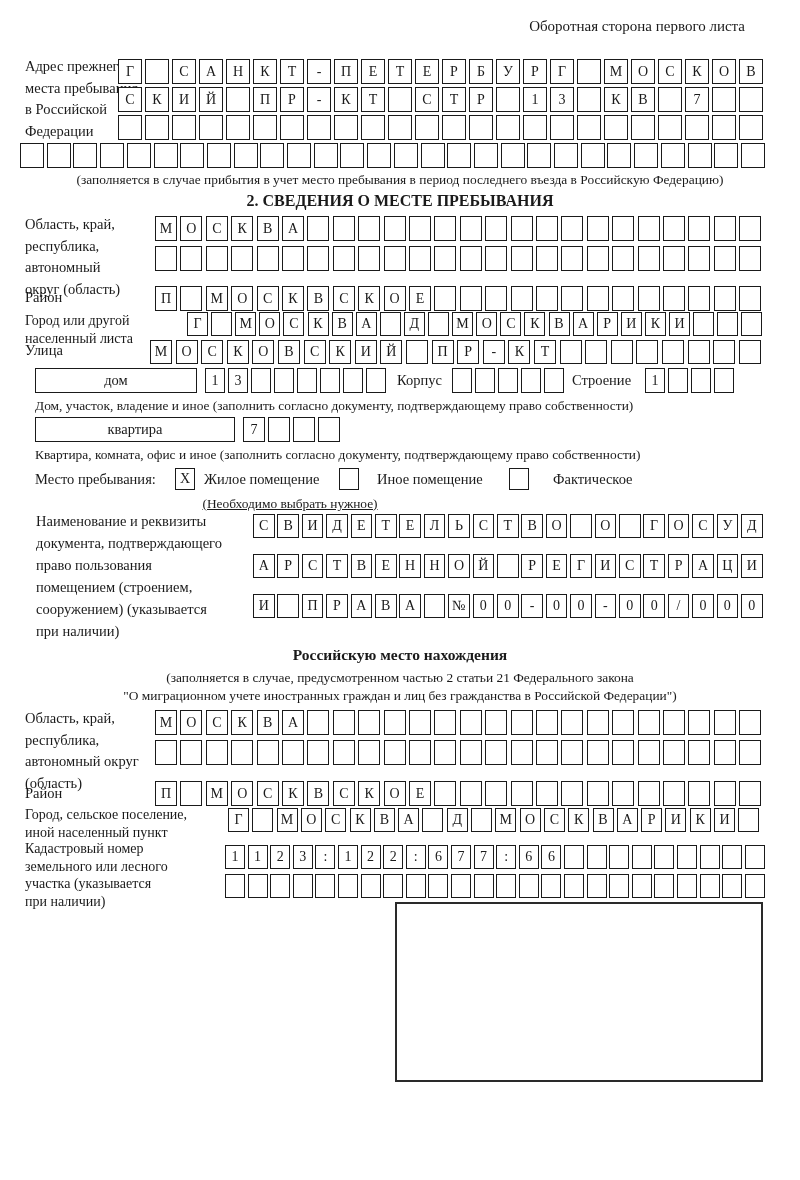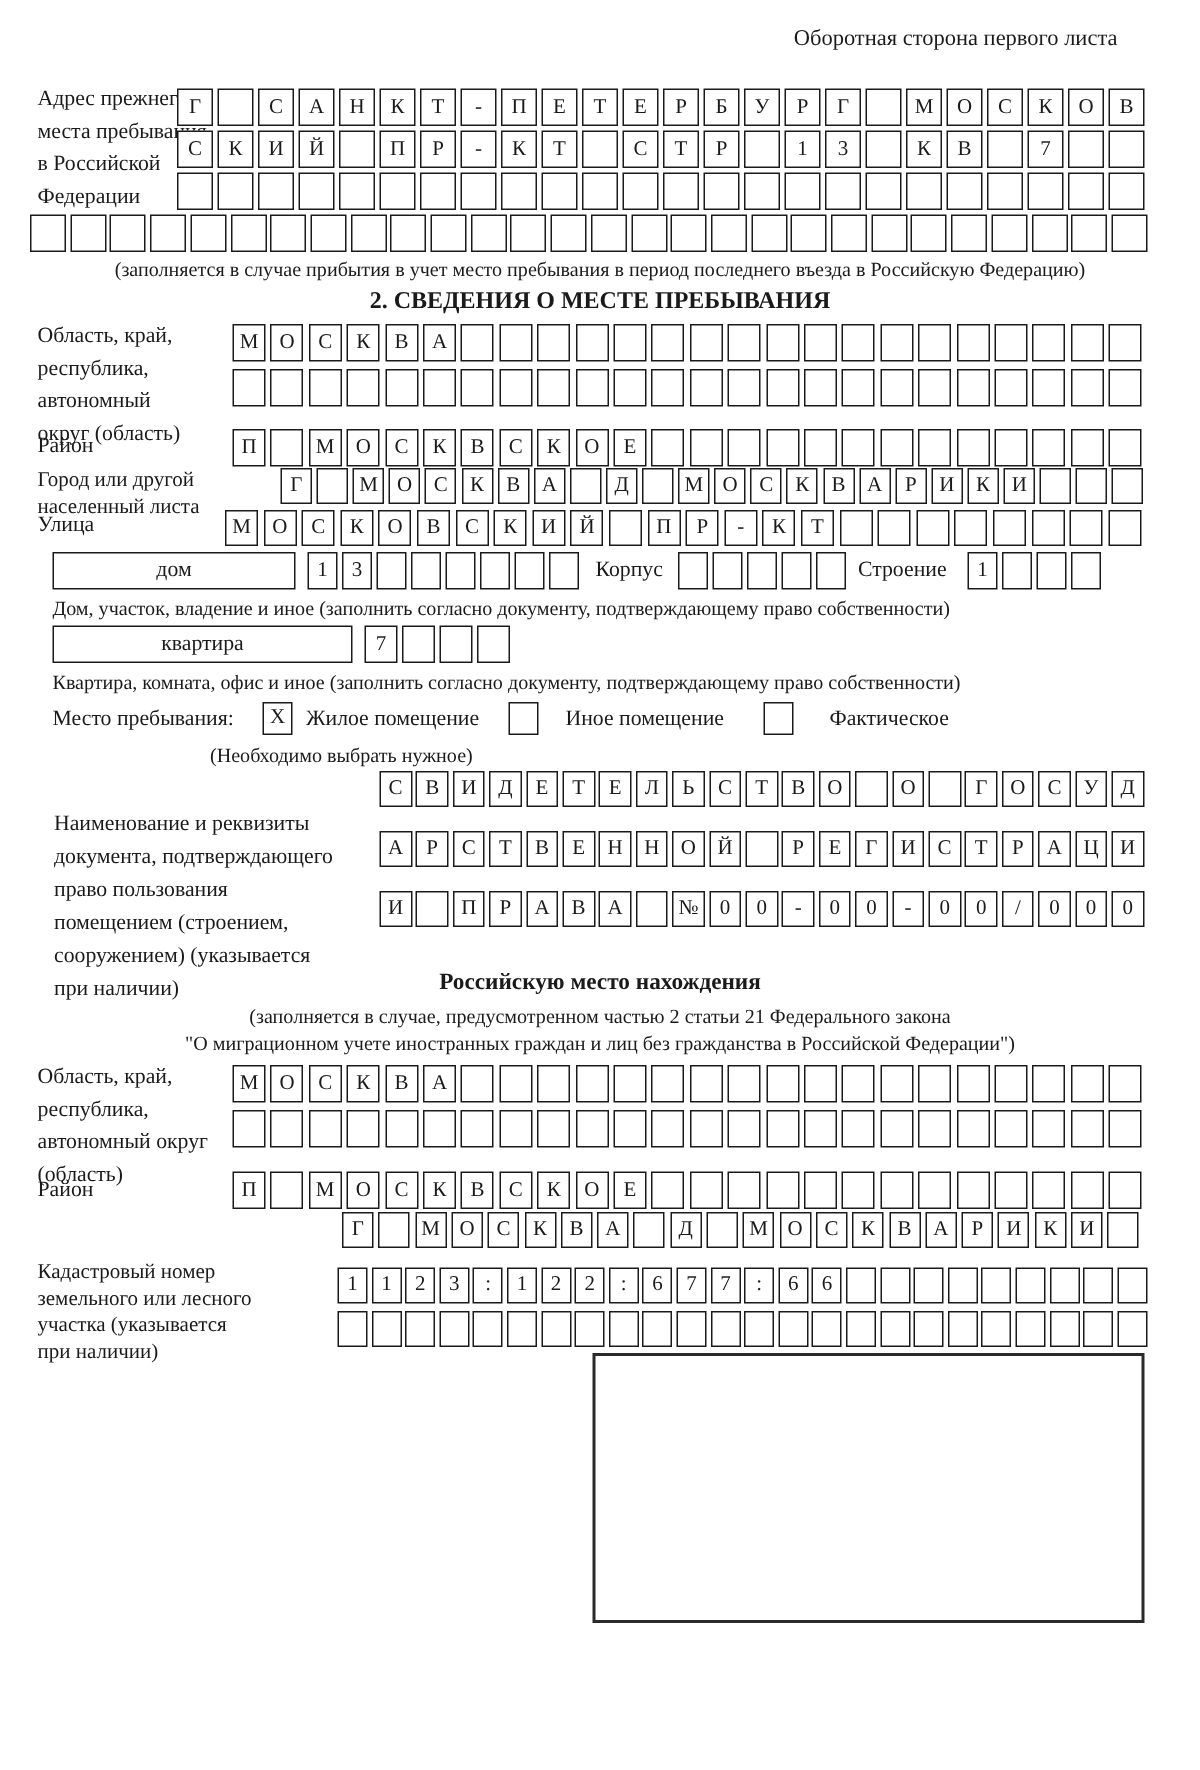--- a/index.html
+++ b/index.html
@@ -332,23 +332,23 @@
     </div>
   <div class="abs cap" style="left:35px;top:447px;">Квартира, комната, офис и иное (заполнить согласно документу, подтверждающему право собственности)</div>
 
   <div class="abs" style="left:35px;top:471px;font-size:14.5px;">Место пребывания:</div>
   <span class="cbx" style="left:175px;top:468px;">X</span>
   <div class="abs" style="left:204px;top:471px;font-size:14.5px;">Жилое помещение</div>
   <span class="cbx" style="left:339px;top:468px;"></span>
   <div class="abs" style="left:377px;top:471px;font-size:14.5px;">Иное помещение</div>
   <span class="cbx" style="left:509px;top:468px;"></span>
   <div class="abs" style="left:553px;top:471px;font-size:14.5px;">Фактическое</div>
-  <div class="abs cap" style="left:140px;top:496px;width:300px;">(Необходимо выбрать нужное)</div>
-
-  <div class="abs lbl" style="left:36px;top:510px;line-height:22px;margin-top:28px;">Наименование и реквизиты
+  <div class="abs cap" style="left:140px;top:496px;width:300px;text-align:center;text-decoration:underline;">(Необходимо выбрать нужное)</div>
+
+  <div class="abs lbl" style="left:36px;top:510px;line-height:22px;">Наименование и реквизиты
 документа, подтверждающего
 право пользования
 помещением (строением,
 сооружением) (указывается
 при наличии)</div>
   <div class="cellrow" style="left:253px;top:514px;">
       <span class="cell" style="left: 0px; width: 21.5px; height: 24px; line-height: 22px;">С</span>
       <span class="cell" style="left: 24.4px; width: 21.5px; height: 24px; line-height: 22px;">В</span>
       <span class="cell" style="left: 48.8px; width: 21.5px; height: 24px; line-height: 22px;">И</span>
       <span class="cell" style="left: 73.2px; width: 21.5px; height: 24px; line-height: 22px;">Д</span>
@@ -499,20 +499,22 @@
       <span class="cell" style="left: 406.4px; width: 22px; height: 25px; line-height: 23px;"></span>
       <span class="cell" style="left: 431.8px; width: 22px; height: 25px; line-height: 23px;"></span>
       <span class="cell" style="left: 457.2px; width: 22px; height: 25px; line-height: 23px;"></span>
       <span class="cell" style="left: 482.6px; width: 22px; height: 25px; line-height: 23px;"></span>
       <span class="cell" style="left: 508px; width: 22px; height: 25px; line-height: 23px;"></span>
       <span class="cell" style="left: 533.4px; width: 22px; height: 25px; line-height: 23px;"></span>
       <span class="cell" style="left: 558.8px; width: 22px; height: 25px; line-height: 23px;"></span>
       <span class="cell" style="left: 584.2px; width: 22px; height: 25px; line-height: 23px;"></span>
     </div>
 
+  <div class="abs lbl-sm" style="left:25px;top:806px;">Город, сельское поселение,
+иной населенный пункт</div>
   <div class="cellrow" style="left:228px;top:808px;">
       <span class="cell" style="left: 0px; width: 21px; height: 24px; line-height: 22px;">Г</span>
       <span class="cell" style="left: 24.3px; width: 21px; height: 24px; line-height: 22px;"></span>
       <span class="cell" style="left: 48.6px; width: 21px; height: 24px; line-height: 22px;">М</span>
       <span class="cell" style="left: 72.9px; width: 21px; height: 24px; line-height: 22px;">О</span>
       <span class="cell" style="left: 97.2px; width: 21px; height: 24px; line-height: 22px;">С</span>
       <span class="cell" style="left: 121.5px; width: 21px; height: 24px; line-height: 22px;">К</span>
       <span class="cell" style="left: 145.8px; width: 21px; height: 24px; line-height: 22px;">В</span>
       <span class="cell" style="left: 170.1px; width: 21px; height: 24px; line-height: 22px;">А</span>
       <span class="cell" style="left: 194.4px; width: 21px; height: 24px; line-height: 22px;"></span>

